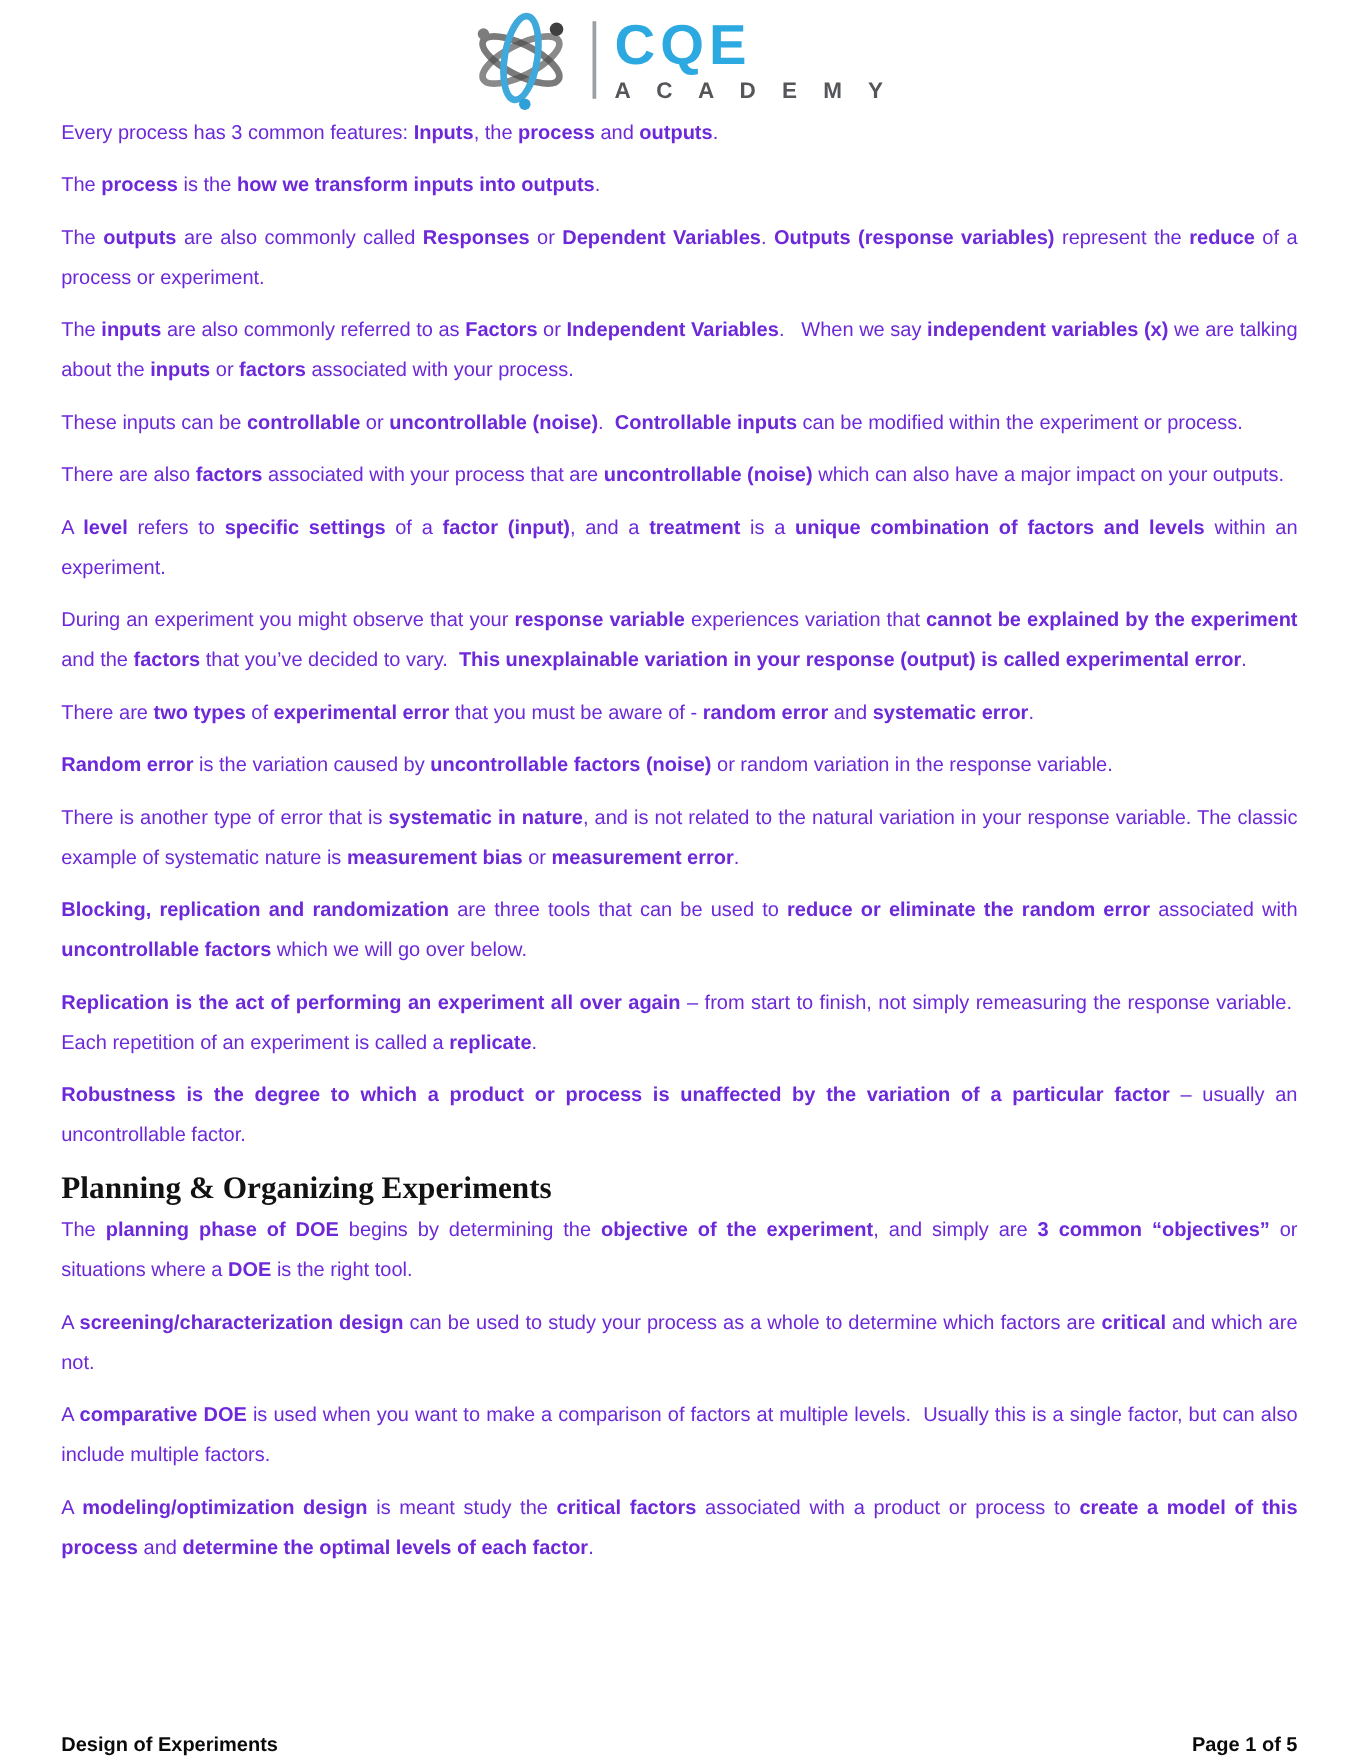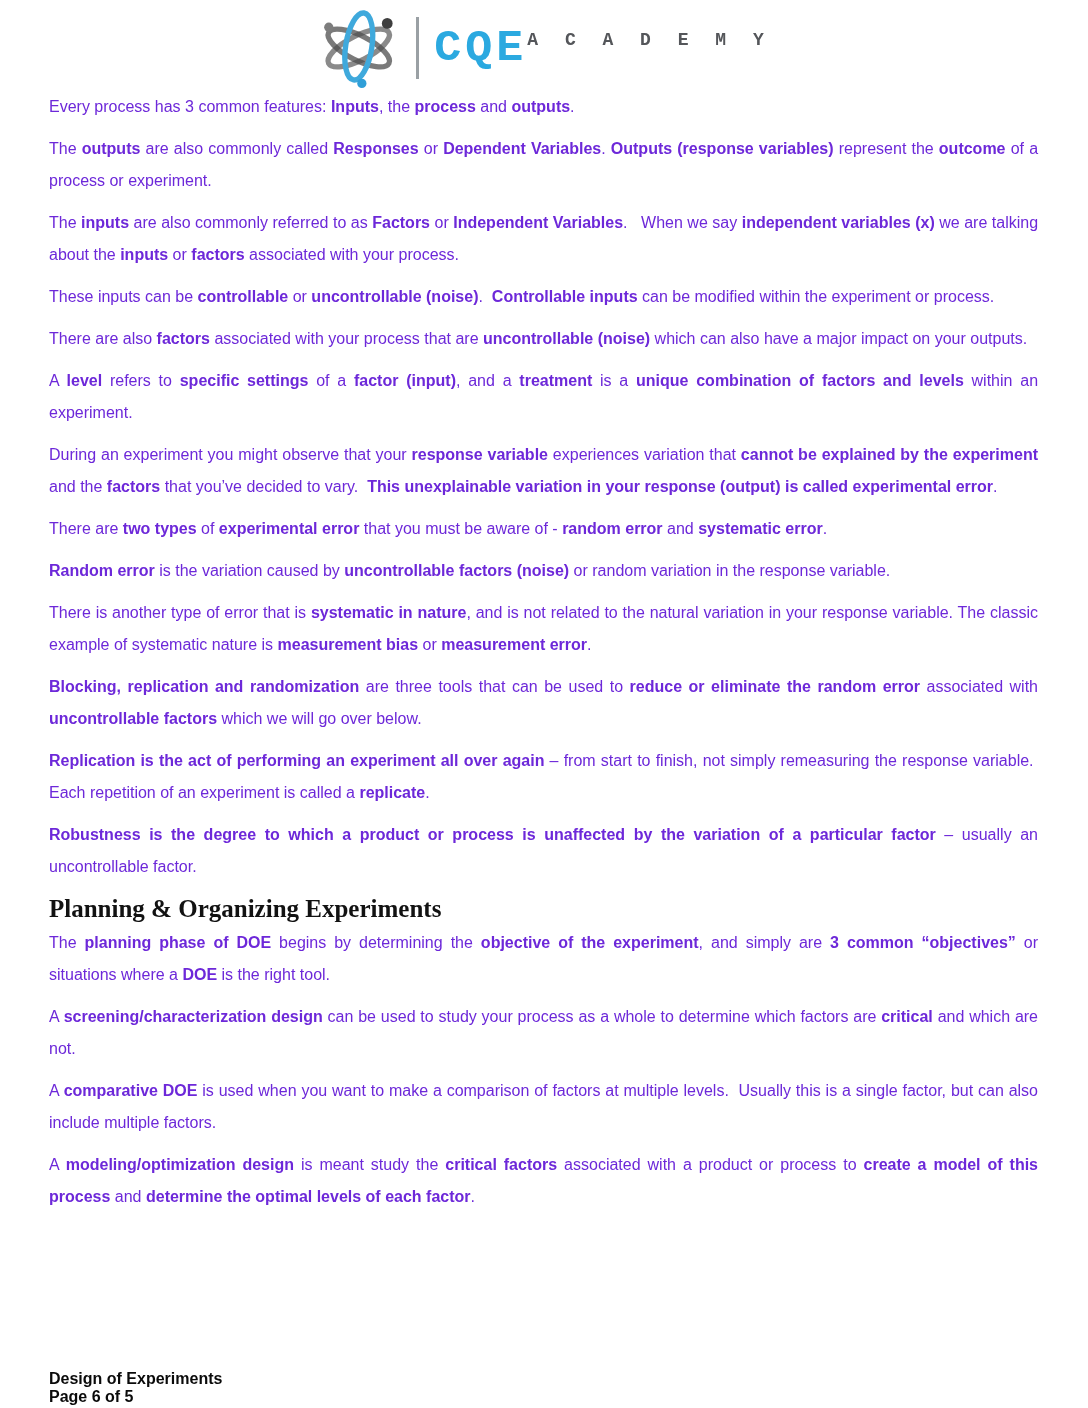--- a/index.html
+++ b/index.html
@@ -6,40 +6,40 @@
   .page{
     width:1088px;height:1408px;box-sizing:border-box;
     padding:8px 50px 0 49px;position:relative;overflow:hidden;
     background:#ffffff;color:#000;
     font-family:"Liberation Sans","DejaVu Sans",sans-serif;
   }
   
   .logo{display:flex;justify-content:center;align-items:center;gap:15px;height:80px;margin-bottom:3px;}
   .logo svg{display:block;}
   .logo-divider{width:3px;height:62px;background:#9aa0a4;}
-  .logo-text{display:flex;flex-direction:row;align-items:flex-start;font-family:Liberation Mono, monospace;}
+  .logo-text{display:flex;flex-direction:column;align-items:flex-start;}
   .logo-brand{font-size:45px;font-weight:700;color:#2BA9E0;letter-spacing:4px;line-height:1;}
   .logo-sub{font-size:18px;font-weight:700;color:#54565A;letter-spacing:8px;margin-top:4px;}
   
   h1,h2{
     font-family:"Liberation Serif","DejaVu Serif",serif;
     color:#121212;font-weight:700;
   }
   h1{font-size:23px;line-height:28px;margin:0 0 3px;}
   h2{font-size:25px;line-height:32px;margin:4px 0 2px;}
   p{
     font-size:16px;line-height:32px;margin:0 0 10px;
     text-align:justify;color:#6d28d9;
   }
   p b{font-weight:700;}
   
   .footer{
     position:absolute;left:49px;right:50px;bottom:2px;
     display:flex;justify-content:space-between;
-    font-size:16px;font-weight:700;color:#0a0a0a;flex-direction:column;
+    font-size:16px;font-weight:700;color:#0a0a0a;
   }
 </style>
 </head>
 <body>
 
 <div class="page">
 
   <div class="logo">
     <span>
       <svg width="86" height="80" viewBox="0 0 110 104">
@@ -55,37 +55,38 @@
     </span>
     <span class="logo-divider"></span>
     <span class="logo-text">
       <span class="logo-brand">CQE</span>
       <span class="logo-sub">A C A D E M Y</span>
     </span>
   </div>
 
   <main>
       <p><span>Every process has 3 common features: </span><b>Inputs</b><span>, the </span><b>process</b><span> and </span><b>outputs</b><span>.</span></p>
-      <p><span>The </span><b>outputs</b><span> are also commonly called </span><b>Responses</b><span> or </span><b>Dependent Variables</b><span>. </span><b>Outputs (response variables)</b><span> represent the </span><b>outcome</b><span> of a process or experiment.</span></p>
+      <p><span>The </span><b>process</b><span> is the </span><b>how we transform inputs into outputs</b><span>.</span></p>
+      <p><span>The </span><b>outputs</b><span> are also commonly called </span><b>Responses</b><span> or </span><b>Dependent Variables</b><span>. </span><b>Outputs (response variables)</b><span> represent the </span><b>reduce</b><span> of a process or experiment.</span></p>
       <p><span>The </span><b>inputs</b><span> are also commonly referred to as </span><b>Factors</b><span> or </span><b>Independent Variables</b><span>.&nbsp;&nbsp; When we say </span><b>independent variables (x)</b><span> we are talking about the </span><b>inputs</b><span> or </span><b>factors</b><span> associated with your process.</span></p>
       <p><span>These inputs can be </span><b>controllable</b><span> or </span><b>uncontrollable (noise)</b><span>.&nbsp; </span><b>Controllable inputs</b><span> can be modified within the experiment or process.</span></p>
       <p><span>There are also </span><b>factors</b><span> associated with your process that are </span><b>uncontrollable (noise)</b><span> which can also have a major impact on your outputs.</span></p>
       <p><span>A </span><b>level</b><span> refers to </span><b>specific settings</b><span> of a </span><b>factor (input)</b><span>, and a </span><b>treatment</b><span> is a </span><b>unique combination of factors and levels</b><span> within an experiment.</span></p>
       <p><span>During an experiment you might observe that your </span><b>response variable</b><span> experiences variation that </span><b>cannot be explained by the experiment</b><span> and the </span><b>factors</b><span> that you’ve decided to vary.&nbsp; </span><b>This unexplainable variation in your response (output) is called experimental error</b><span>.</span></p>
       <p><span>There are </span><b>two types</b><span> of </span><b>experimental error</b><span> that you must be aware of - </span><b>random error</b><span> and </span><b>systematic error</b><span>.</span></p>
       <p><b>Random error</b><span> is the variation caused by </span><b>uncontrollable factors (noise)</b><span> or random variation in the response variable.</span></p>
       <p><span>There is another type of error that is </span><b>systematic in nature</b><span>, and is not related to the natural variation in your response variable. The classic example of systematic nature is </span><b>measurement bias</b><span> or </span><b>measurement error</b><span>.</span></p>
       <p><b>Blocking, replication and randomization</b><span> are three tools that can be used to </span><b>reduce or eliminate the random error</b><span> associated with </span><b>uncontrollable factors</b><span> which we will go over below.</span></p>
       <p><b>Replication is the act of performing an experiment all over again</b><span> – from start to finish, not simply remeasuring the response variable.&nbsp; Each repetition of an experiment is called a </span><b>replicate</b><span>.</span></p>
       <p><b>Robustness is the degree to which a product or process is unaffected by the variation of a particular factor</b><span> – usually an uncontrollable factor.</span></p>
       <h2>Planning &amp; Organizing Experiments</h2>
       <p><span>The </span><b>planning phase of DOE</b><span> begins by determining the </span><b>objective of the experiment</b><span>, and simply are </span><b>3 common “objectives”</b><span> or situations where a </span><b>DOE</b><span> is the right tool.</span></p>
       <p><span>A </span><b>screening/characterization design</b><span> can be used to study your process as a whole to determine which factors are </span><b>critical</b><span> and which are not.</span></p>
       <p><span>A </span><b>comparative DOE</b><span> is used when you want to make a comparison of factors at multiple levels.&nbsp; Usually this is a single factor, but can also include multiple factors.</span></p>
       <p><span>A </span><b>modeling/optimization design</b><span> is meant study the </span><b>critical factors</b><span> associated with a product or process to </span><b>create a model of this process</b><span> and </span><b>determine the optimal levels of each factor</b><span>.</span></p>
     </main>
 
   <div class="footer">
     <span>Design of Experiments</span>
-    <span>Page 6 of 5</span>
+    <span>Page 1 of 5</span>
   </div>
 
 </div>
 
 </body></html>

